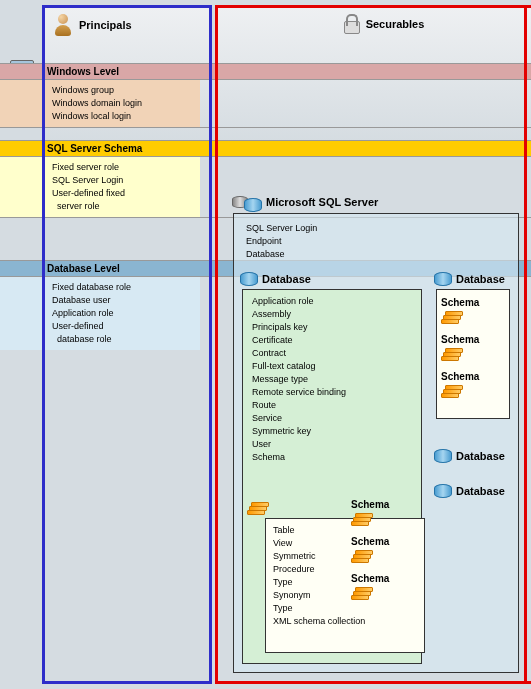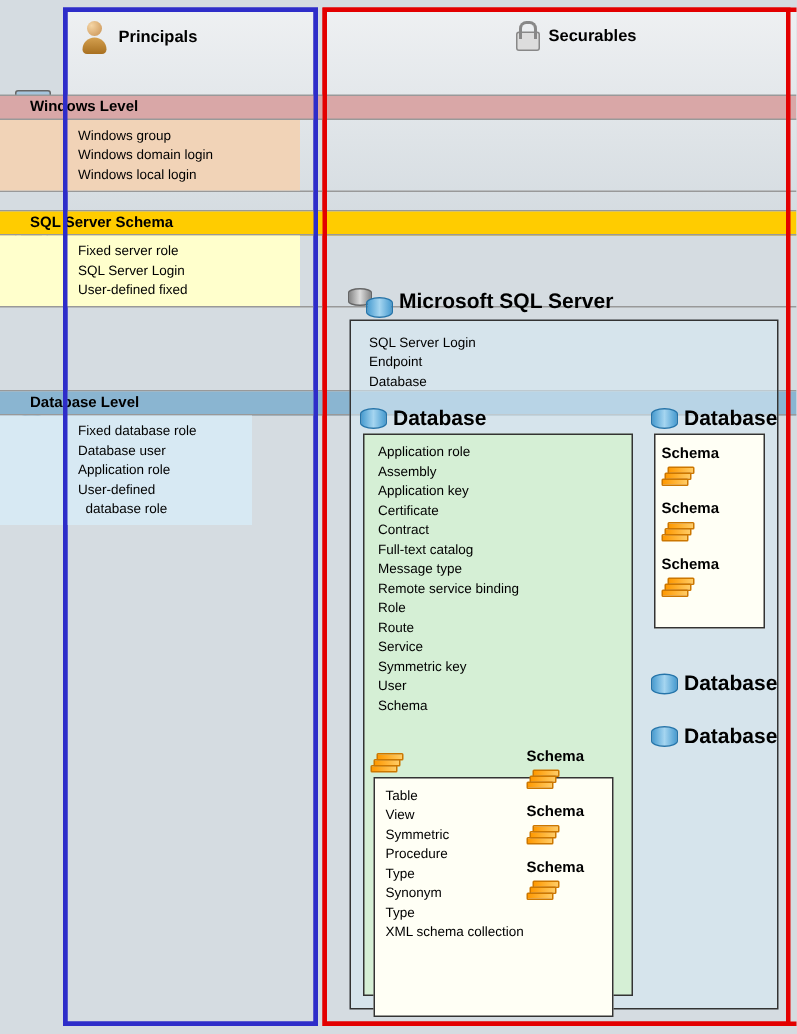--- a/index.html
+++ b/index.html
@@ -2,21 +2,21 @@
 <html><head>
 <meta charset="utf-8">
 <style>
 *{box-sizing:border-box;margin:0;padding:0}
 body{font-family:Verdana,Arial,sans-serif;font-size:10px;background:#d5dce1;width:531px;height:689px;position:relative;overflow:hidden}
 .col{position:absolute;top:5px;bottom:5px;border:3px solid}
 .col-principals{left:42px;width:170px;border-color:#2e2dc9;background:linear-gradient(to bottom,#eef0f2,#d5dce1 20%)}
 .col-securables{left:215px;width:336px;border-color:#e30000;background:linear-gradient(to bottom,#eef0f2,#d5dce1 20%)}
 .col-hdr{display:flex;align-items:center;gap:6px;padding:6px 8px;font-weight:bold;font-size:11px}
 .band{position:absolute;left:0;right:0;border-top:1px solid #999;border-bottom:1px solid #999}
-.band-title{font-weight:bold;font-size:10px;padding:2px 0 2px 20px;border-bottom:1px solid #999}
+.band-title{font-weight:bold;font-size:10px;padding:2px 0 2px 47px;border-bottom:1px solid #999}
 .band-body{padding:4px 16px 4px 52px;font-size:9px;line-height:13px}
 .band-win .band-title{background:#d9a7a7}
 .band-win .band-body{background:#f1d3b7}
 .band-sql .band-title{background:#ffcc00}
 .band-sql .band-body{background:#ffffcc}
 .band-db .band-title{background:#8ab5d1}
 .band-db .band-body{background:#d7e9f3}
 .server-tower{position:absolute;width:22px;height:35px;background:#eee;border:1px solid #888;border-radius:2px}
 .server-tower:before{content:"";position:absolute;top:3px;left:3px;right:3px;height:4px;background:#999}
 .db-cyl{width:18px;height:14px;background:linear-gradient(to right,#4a9dd1,#a5d5f0,#4a9dd1);border-radius:9px/4px;border:1px solid #2574a9;flex-shrink:0}
@@ -24,21 +24,21 @@
 .lock-icon{width:18px;height:20px;position:relative;flex-shrink:0}
 .lock-icon:before{content:"";position:absolute;bottom:0;left:2px;width:14px;height:11px;background:#ddd;border:1px solid #888;border-radius:2px}
 .lock-icon:after{content:"";position:absolute;top:0;left:4px;width:8px;height:10px;border:2px solid #888;border-bottom:none;border-radius:5px 5px 0 0}
 .user-icon{width:20px;height:22px;position:relative;flex-shrink:0}
 .user-icon:before{content:"";position:absolute;top:0;left:5px;width:10px;height:10px;border-radius:50%;background:radial-gradient(circle at 30% 30%,#f5d5a5,#c89050)}
 .user-icon:after{content:"";position:absolute;bottom:0;left:2px;width:16px;height:11px;border-radius:8px 8px 3px 3px;background:linear-gradient(to bottom,#d4a050,#a87020)}
 .monitor-icon{width:26px;height:24px;position:relative}
 .monitor-icon:before{content:"";position:absolute;top:0;left:2px;width:22px;height:16px;background:#a5c5dd;border:1px solid #666;border-radius:2px}
 .monitor-icon:after{content:"";position:absolute;bottom:0;left:0;width:26px;height:7px;background:#ddd;border:1px solid #888;border-radius:2px}
 .sec-panel{position:absolute;border:1px solid #333;padding:6px;font-size:9px;line-height:13px}
-.sec-hdr{display:flex;align-items:flex-start;gap:4px;font-weight:bold;font-size:14px;position:absolute}
+.sec-hdr{display:flex;align-items:center;gap:4px;font-weight:bold;font-size:11px;position:absolute}
 .g-box{border:1px solid #333;background:#d5efd5;padding:5px;font-size:9px;line-height:13px}
 .w-box{border:1px solid #333;background:#fffff5;padding:5px;font-size:9px;line-height:13px}
 .schema-stack{width:22px;height:16px;position:relative;flex-shrink:0}
 .schema-stack span{position:absolute;width:18px;height:5px;background:linear-gradient(to right,#ff9900,#ffcc66);border:1px solid #cc7700;border-radius:1px}
 .schema-stack span:nth-child(1){top:0;left:4px}
 .schema-stack span:nth-child(2){top:4px;left:2px}
 .schema-stack span:nth-child(3){top:8px;left:0}
 .schema-lbl{display:flex;align-items:center;gap:3px;font-weight:bold;font-size:10px;margin:2px 0}
 </style>
 </head>
@@ -70,26 +70,27 @@
     <div>Windows local login</div>
   </div>
 </div>
 
 <div class="band band-sql" style="top:140px">
   <div class="band-title">SQL Server Schema</div>
   <div class="band-body" style="width:200px">
     <div>Fixed server role</div>
     <div>SQL Server Login</div>
     <div>User-defined fixed</div>
+    <div>&nbsp;&nbsp;server role</div>
   </div>
 </div>
 
 <div class="band band-db" style="top:260px;bottom:5px;border-bottom:none">
   <div class="band-title">Database Level</div>
-  <div class="band-body" style="width:168px">
+  <div class="band-body" style="width:200px">
     <div>Fixed database role</div>
     <div>Database user</div>
     <div>Application role</div>
     <div>User-defined</div>
     <div>&nbsp;&nbsp;database role</div>
   </div>
 </div>
 
 <div style="position:absolute;top:5px;bottom:5px;left:42px;width:170px;border:3px solid #2e2dc9;pointer-events:none"></div>
 <div style="position:absolute;top:5px;bottom:5px;left:215px;width:312px;border:3px solid #e30000;pointer-events:none"></div>
@@ -107,40 +108,39 @@
   </div>
 
   <div class="sec-hdr" style="left:6px;top:58px">
     <div class="db-cyl"></div>
     <span>Database</span>
   </div>
   <div class="g-box" style="position:absolute;left:8px;top:75px;width:180px;height:375px">
     <div style="padding-left:4px">
       <div>Application role</div>
       <div>Assembly</div>
-      <div>Application key</div>
+      <div>Principals key</div>
       <div>Certificate</div>
       <div>Contract</div>
       <div>Full-text catalog</div>
       <div>Message type</div>
       <div>Remote service binding</div>
-      <div>Role</div>
       <div>Route</div>
       <div>Service</div>
       <div>Symmetric key</div>
       <div>User</div>
       <div>Schema</div>
     </div>
 
     <div class="schema-stack" style="position:absolute;left:4px;top:212px">
         <span></span>
         <span></span>
         <span></span>
       </div>
-    <div class="w-box" style="position:absolute;left:6px;top:228px;width:160px;height:160px">
+    <div class="w-box" style="position:absolute;left:22px;top:228px;width:160px;height:135px">
       <div style="padding-left:2px">
         <div>Table</div>
         <div>View</div>
         <div>Symmetric</div>
         <div>Procedure</div>
         <div>Type</div>
         <div>Synonym</div>
         <div>Type</div>
         <div>XML schema collection</div>
       </div>

